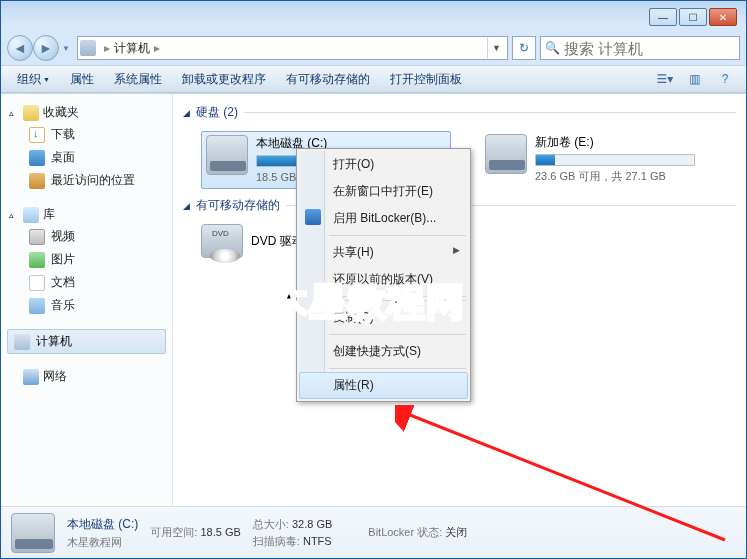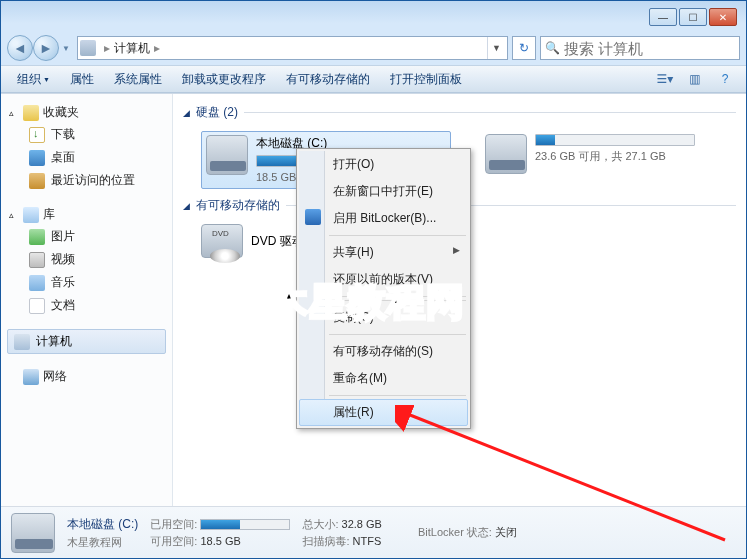--- a/index.html
+++ b/index.html
@@ -164,34 +164,34 @@
             <span>最近访问的位置</span>
           </div>
       </div>
       <div class="side-group">
         <div class="side-head">
             <span class="tw">▵</span>
             <span class="ico ico-lib"></span>
             <span>库</span>
           </div>
         <div class="side-item">
+            <span class="ico ico-vid"></span>
+            <span>视频</span>
+          </div>
+        <div class="side-item">
             <span class="ico ico-img"></span>
             <span>图片</span>
           </div>
         <div class="side-item">
-            <span class="ico ico-vid"></span>
-            <span>视频</span>
+            <span class="ico ico-doc"></span>
+            <span>文档</span>
           </div>
         <div class="side-item">
             <span class="ico ico-mus"></span>
             <span>音乐</span>
-          </div>
-        <div class="side-item">
-            <span class="ico ico-doc"></span>
-            <span>文档</span>
           </div>
       </div>
       <div class="side-group">
         <div class="side-computer">
             <span class="ico ico-comp"></span>
             <span>计算机</span>
           </div>
       </div>
       <div class="side-group">
         <div class="side-head">
@@ -215,20 +215,21 @@
             <div class="drive-name">本地磁盘 (C:)</div>
             <div class="bar-outer">
                 <div class="bar-fill" style="width:44%"></div>
               </div>
             <div class="drive-stats">18.5 GB 可</div>
           </div>
         </div>
         <div class="drive-card">
           <div class="drive-ico"></div>
           <div class="drive-info">
+            <div class="drive-name">新加卷 (E:)</div>
             <div class="bar-outer">
                 <div class="bar-fill" style="width:12%"></div>
               </div>
             <div class="drive-stats">23.6 GB 可用，共 27.1 GB</div>
           </div>
         </div>
       </div>
       <div class="group-header">
           <span class="tw">◢</span>
           <span>有可移动存储的</span>
@@ -241,21 +242,20 @@
     </div>
   </div>
 
   <div class="details-pane">
     <div class="dp-ico"></div>
     <div class="dp-col">
       <div class="dp-title">本地磁盘 (C:)</div>
       <div class="dp-label">木星教程网</div>
     </div>
     <div class="dp-col">
-      <div><span class="dp-label">已用空间:</span> <span class="dp-bar"><span class="dp-bar-fill" style="display:block"></span></span></div>
       <div><span class="dp-label">可用空间:</span> <span class="dp-val">18.5 GB</span></div>
     </div>
     <div class="dp-col">
       <div><span class="dp-label">总大小:</span> <span class="dp-val">32.8 GB</span></div>
       <div><span class="dp-label">扫描病毒:</span> <span class="dp-val">NTFS</span></div>
     </div>
     <div class="dp-col" style="margin-left:24px;text-align:right;">
       <div><span class="dp-label">BitLocker 状态:</span> <span class="dp-val">关闭</span></div>
     </div>
   </div>
@@ -266,22 +266,21 @@
   <div class="ctx-item">打开(O)</div>
   <div class="ctx-item">在新窗口中打开(E)</div>
   <div class="ctx-item"><span class="ctx-icon shield" style="top:4px;"></span><span>启用 BitLocker(B)...</span></div>
   <div class="ctx-sep"></div>
   <div class="ctx-item"><span>共享(H)</span><span class="arrow">▶</span></div>
   <div class="ctx-item">还原以前的版本(V)</div>
   <div class="ctx-sep"></div>
   <div class="ctx-sep"></div>
   <div class="ctx-item">复制(C)</div>
   <div class="ctx-sep"></div>
-  <div class="ctx-item">有可移动存储的(S)</div>
-  <div class="ctx-item">重命名(M)</div>
+  <div class="ctx-item">创建快捷方式(S)</div>
   <div class="ctx-sep"></div>
   <div class="ctx-item sel">属性(R)</div>
 </div>
 
 <div class="watermark">木星教程网</div>
 
 <svg class="red-arrow" viewBox="0 0 340 140">
   <defs>
     <marker id="ah" markerWidth="12" markerHeight="12" refX="2" refY="6" orient="auto">
       <path d="M0,0 L12,6 L0,12 z" fill="#ff1a1a"></path>

